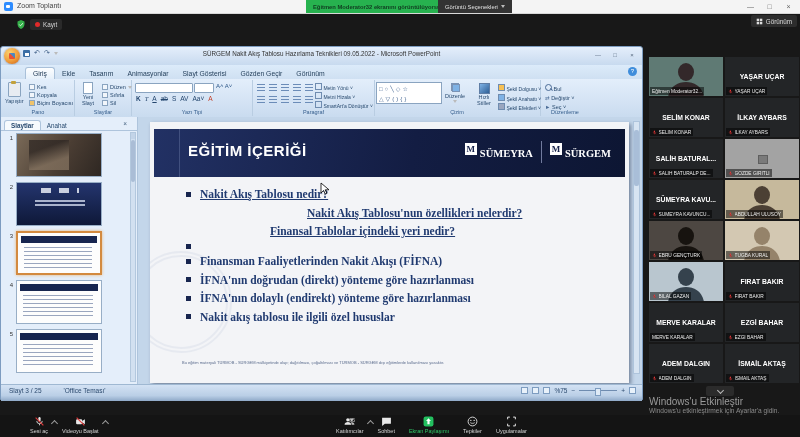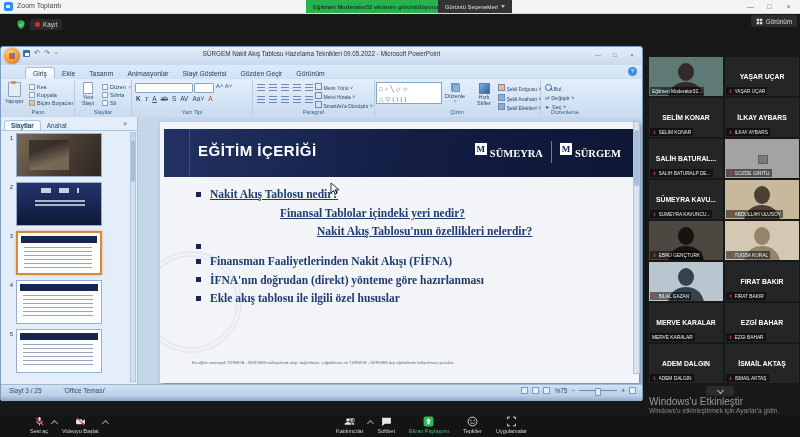--- a/index.html
+++ b/index.html
@@ -74,21 +74,21 @@
   .tbox.dark:after{content:"";position:absolute;left:18px;top:17px;width:50px;height:8px;background:repeating-linear-gradient(#cdd6ea 0 2px,transparent 2px 4px);opacity:.8;}
   .tbox.dark:before{content:"";position:absolute;left:24px;top:5px;width:38px;height:5px;background:repeating-linear-gradient(90deg,#e8ecf5 0 10px,transparent 10px 18px);opacity:.85;}
   .tbox.content{background:#fdfdfd;}
   .tbox.content:before{content:"";position:absolute;left:3px;top:3px;right:3px;height:7px;background:#17254f;}
   .tbox.content:after{content:"";position:absolute;left:6px;top:14px;right:8px;height:24px;background:repeating-linear-gradient(#9aa6bf 0 1px,transparent 1px 4px);}
   #lp-scroll{position:absolute;right:1px;top:15px;width:6px;bottom:2px;background:#d2e0f0;border:1px solid #b3c8de;box-sizing:border-box;}
   #lp-scroll .th{position:absolute;left:0;right:0;top:7px;height:42px;background:#aabdd6;border-radius:2px;}
   #lp-scroll .ar{position:absolute;left:0;right:0;top:0;height:6px;background:#c3d4e8;}
   
   #slidearea{position:absolute;left:137px;top:0;right:0;bottom:0;background:#c3d6ea;}
-  #slide{position:absolute;left:22px;top:5px;width:479px;height:261px;background:#f3f4f7;box-shadow:1.5px 2px 4px rgba(20,30,60,.45);overflow:hidden;}
+  #slide{position:absolute;left:12px;top:5px;width:479px;height:261px;background:#f3f4f7;box-shadow:1.5px 2px 4px rgba(20,30,60,.45);overflow:hidden;}
   #slide .rings{position:absolute;left:-20px;bottom:30px;width:90px;height:90px;border:6px double #8ea0c0;border-radius:50%;opacity:.12;}
   #slide-header{position:absolute;left:4px;right:4px;top:7px;height:48px;background:linear-gradient(100deg,#223164,#131d43 55%,#0d1633);}
   #slide-header .vline{position:absolute;left:25px;top:0;bottom:0;width:1px;background:#41507f;}
   #slide-title{position:absolute;left:34px;top:13px;font-size:15px;font-weight:bold;color:#fff;letter-spacing:.5px;}
   #logos{position:absolute;right:14px;top:12px;display:flex;align-items:center;gap:8px;}
   .logo{display:flex;align-items:flex-start;gap:3px;}
   .mbox{width:12px;height:12px;background:#fff;color:#15214a;font-weight:bold;font-family:"Liberation Serif",serif;font-size:9px;text-align:center;line-height:12px;}
   .lname{font-family:"Liberation Serif",serif;font-weight:bold;color:#fff;font-size:10.5px;line-height:10px;}
   .lsub{margin-top:2px;height:4px;width:100%;background:repeating-linear-gradient(#b9c0d8 0 1px,transparent 1px 2px);opacity:.7;}
   .lsep{width:1px;height:22px;background:#8a93b8;opacity:.8;}
@@ -377,42 +377,46 @@
                 <span class="mbox">M</span>
                 <span><span class="lname">SÜRGEM</span><span class="lsub"></span></span>
               </span>
             </div>
           </div>
           <div id="bullets">
               <div class="bl ind0 u">
     <span class="sq"></span>
     <span class="bt">Nakit Akış Tablosu nedir?</span>
   </div>
+              <div class="bl ind2 u">
+
+    <span class="bt">Nakit Akış Tablosu'nun özellikleri nelerdir?</span>
+  </div>
               <div class="bl ind1 u">
 
     <span class="bt">Finansal Tablolar içindeki yeri nedir?</span>
-  </div>
-              <div class="bl ind2 u">
-
-    <span class="bt">Nakit Akış Tablosu'nun özellikleri nelerdir?</span>
   </div>
               <div class="bl ind0">
     <span class="sq"></span>
   </div>
               <div class="bl ind0">
     <span class="sq"></span>
     <span class="bt">Finansman Faaliyetlerinden Nakit Akışı (FİFNA)</span>
   </div>
               <div class="bl ind0">
     <span class="sq"></span>
     <span class="bt">İFNA'nın doğrudan (direkt) yönteme göre hazırlanması</span>
   </div>
               <div class="bl ind0">
     <span class="sq"></span>
-    <span class="bt">Ekle akış tablosu ile ilgili özel hususlar</span>
+    <span class="bt">İFNA'nın dolaylı (endirekt) yönteme göre hazırlanması</span>
+  </div>
+              <div class="bl ind0">
+    <span class="sq"></span>
+    <span class="bt">Nakit akış tablosu ile ilgili özel hususlar</span>
   </div>
             </div>
           <div id="slide-footer">Bu eğitim materyali TÜRMOB - SÜRGEM mülkiyetinde olup; dağıtılması, çoğaltılması ve TÜRMOB - SÜRGEM dışı eğitimlerde kullanılması yasaktır.</div>
           <svg id="cursor" width="10" height="13" viewBox="0 0 10 13">
               <path d="M1 1l0 10 2.6-2.6 1.6 3.6 1.6-.8-1.6-3.4H9z" fill="#fff" stroke="#000" stroke-width=".8"></path>
             </svg>
         </div>
         <div id="sa-scroll">
             <span class="th"></span>
           </div>

